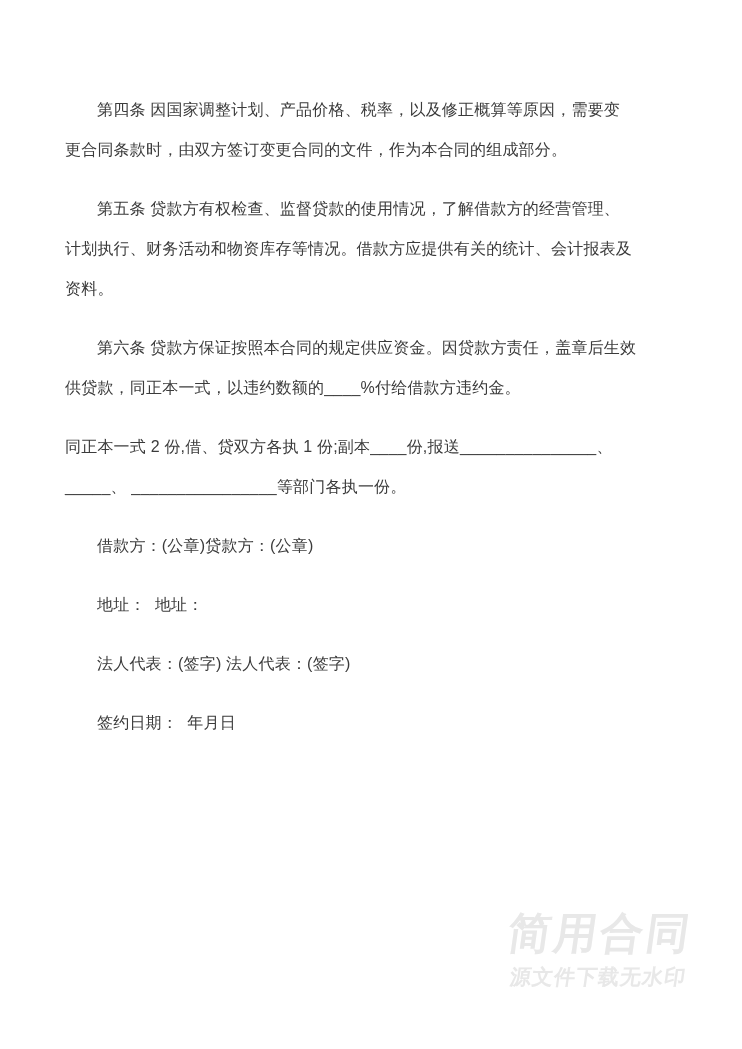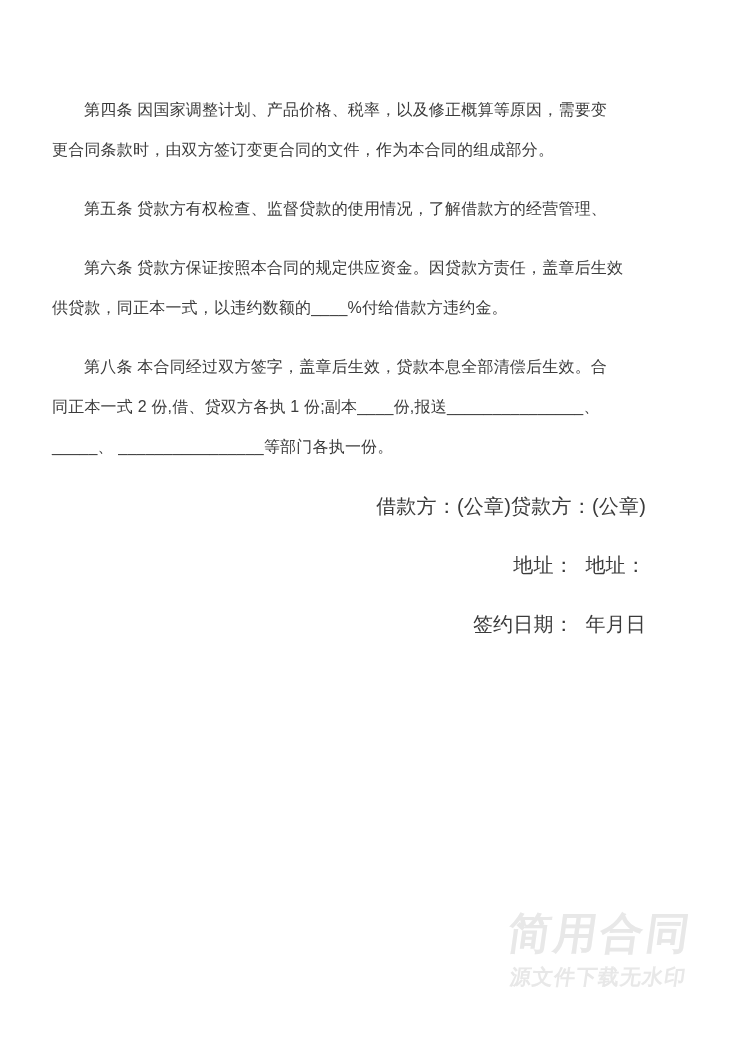--- a/index.html
+++ b/index.html
@@ -10,45 +10,44 @@
   body {
     width: 742px;
     height: 1049px;
     font-family: "Liberation Sans", sans-serif;
   }
   .page {
     position: relative;
     width: 742px;
     height: 1049px;
     box-sizing: border-box;
-    padding: 90px 96px 0 52px;
+    padding: 90px 96px 0 65px;
     background: #ffffff;
     color: #3b3b3b;
     overflow: hidden;
   }
   .para {
     margin: 0 0 19px 0;
   }
   .line {
     font-size: 16px;
     line-height: 40px;
     white-space: pre;
     letter-spacing: 0.2px;
   }
   .indent {
     text-indent: 32px;
   }
   .sig-line {
-    font-size: 20px;
+    font-size: 16px;
     line-height: 40px;
     text-indent: 32px;
     margin: 0 0 19px 0;
     white-space: pre;
     letter-spacing: 0.2px;
-    text-align: right;
   }
   .watermark {
     position: absolute;
     top: 910px;
     right: 52px;
     text-align: right;
     color: #e8e8e8;
     transform: skewX(-8deg);
     user-select: none;
   }
@@ -71,38 +70,40 @@
 
 <div class="page">
 
   <div class="para">
     <div class="line indent">第四条 因国家调整计划、产品价格、税率，以及修正概算等原因，需要变</div>
     <div class="line">更合同条款时，由双方签订变更合同的文件，作为本合同的组成部分。</div>
   </div>
 
   <div class="para">
     <div class="line indent">第五条 贷款方有权检查、监督贷款的使用情况，了解借款方的经营管理、</div>
+    <div class="line">计划执行、财务活动和物资库存等情况。借款方应提供有关的统计、会计报表及</div>
+    <div class="line">资料。</div>
   </div>
 
   <div class="para">
     <div class="line indent">第六条 贷款方保证按照本合同的规定供应资金。因贷款方责任，盖章后生效</div>
     <div class="line">供贷款，同正本一式，以违约数额的____%付给借款方违约金。</div>
   </div>
 
   <div class="para">
   </div>
 
   <div class="para">
-    <div class="line indent">第八条 本合同经过双方签字，盖章后生效，贷款本息全部清偿后生效。合</div>
     <div class="line">同正本一式 2 份,借、贷双方各执 1 份;副本____份,报送_______________、</div>
     <div class="line">_____、 ________________等部门各执一份。</div>
   </div>
 
   <div class="sig-line">借款方：(公章)贷款方：(公章)</div>
   <div class="sig-line">地址：  地址：</div>
+  <div class="sig-line">法人代表：(签字) 法人代表：(签字)</div>
   <div class="sig-line">签约日期：  年月日</div>
 
   <div class="watermark">
     <div class="wm-title">简用合同</div>
     <div class="wm-subtitle">源文件下载无水印</div>
   </div>
 
 </div>
 
 </body></html>

